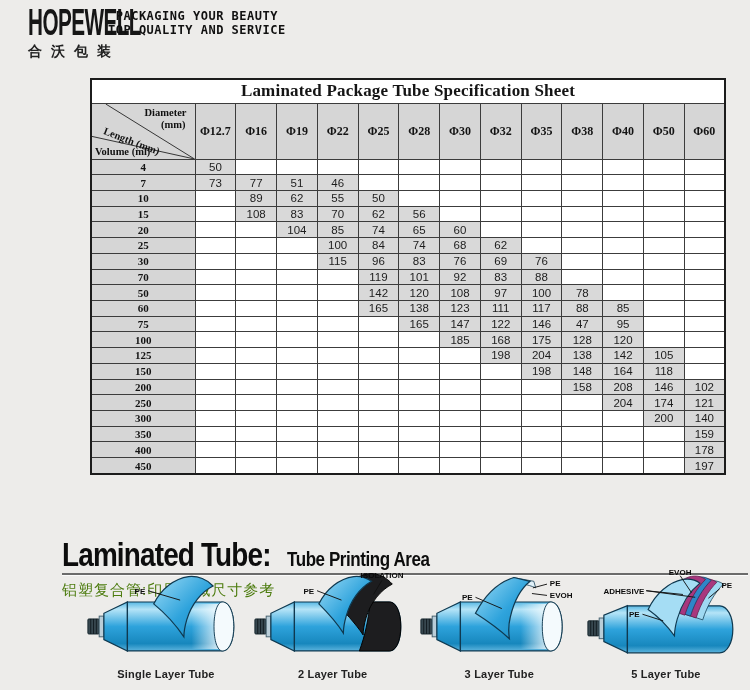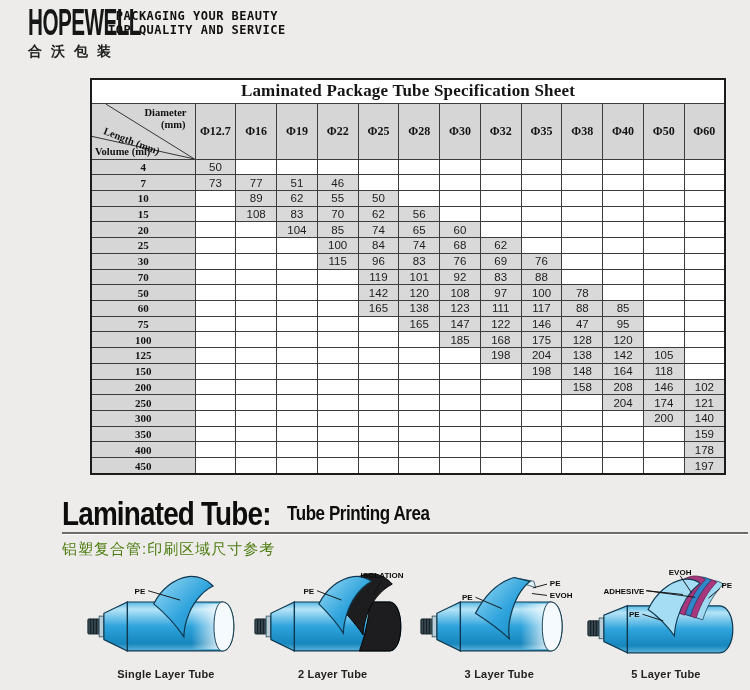--- a/index.html
+++ b/index.html
@@ -61,21 +61,21 @@
 
   tbody th.vol {
     background:#d6d6d6; font-family:"Liberation Serif", serif;
     font-weight:bold; font-size:11px;
   }
   tbody td { font-size:11.5px; color:#1d1d1d; background:#fff; }
   tbody td.filled { background:#d9d9d9; }
 
   
   .section-head { position:absolute; left:62px; top:496px; width:686px; }
-  .section-head .h-row { display:flex; align-items:center; gap:14px; white-space:nowrap; }
+  .section-head .h-row { display:flex; align-items:flex-end; gap:14px; white-space:nowrap;margin-top:41px; }
   .h-main {
     font-weight:bold; font-size:34px; line-height:34px; letter-spacing:-1px;
     transform:scaleX(.82); transform-origin:left bottom; color:#0d0d0d;
   }
   .h-sub {
     font-weight:bold; font-size:20px; letter-spacing:-.5px;
     transform:scaleX(.85); transform-origin:left bottom; margin-left:-44px; color:#0d0d0d;
   }
   .h-rule { margin-top:2px; border-top:2px solid #6b6b6b; border-bottom:1px solid #fbfbfb; }
   .h-cn { margin-top:5px; font-size:15px; letter-spacing:1px; color:#4d7c0f; }

